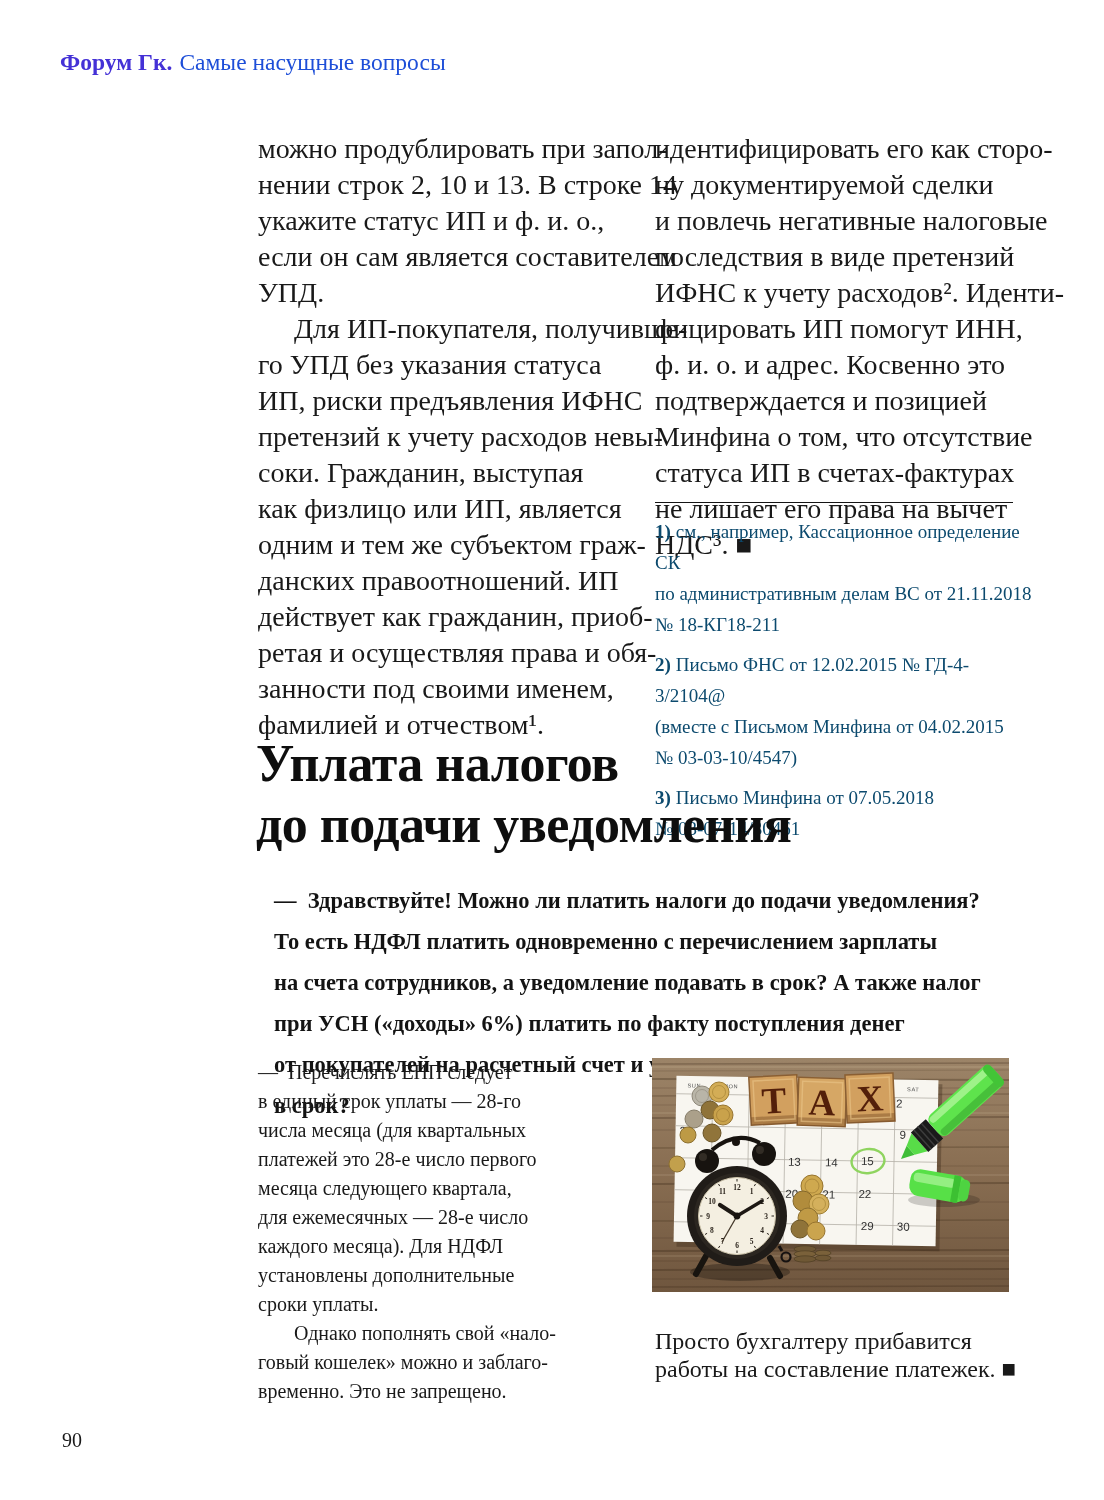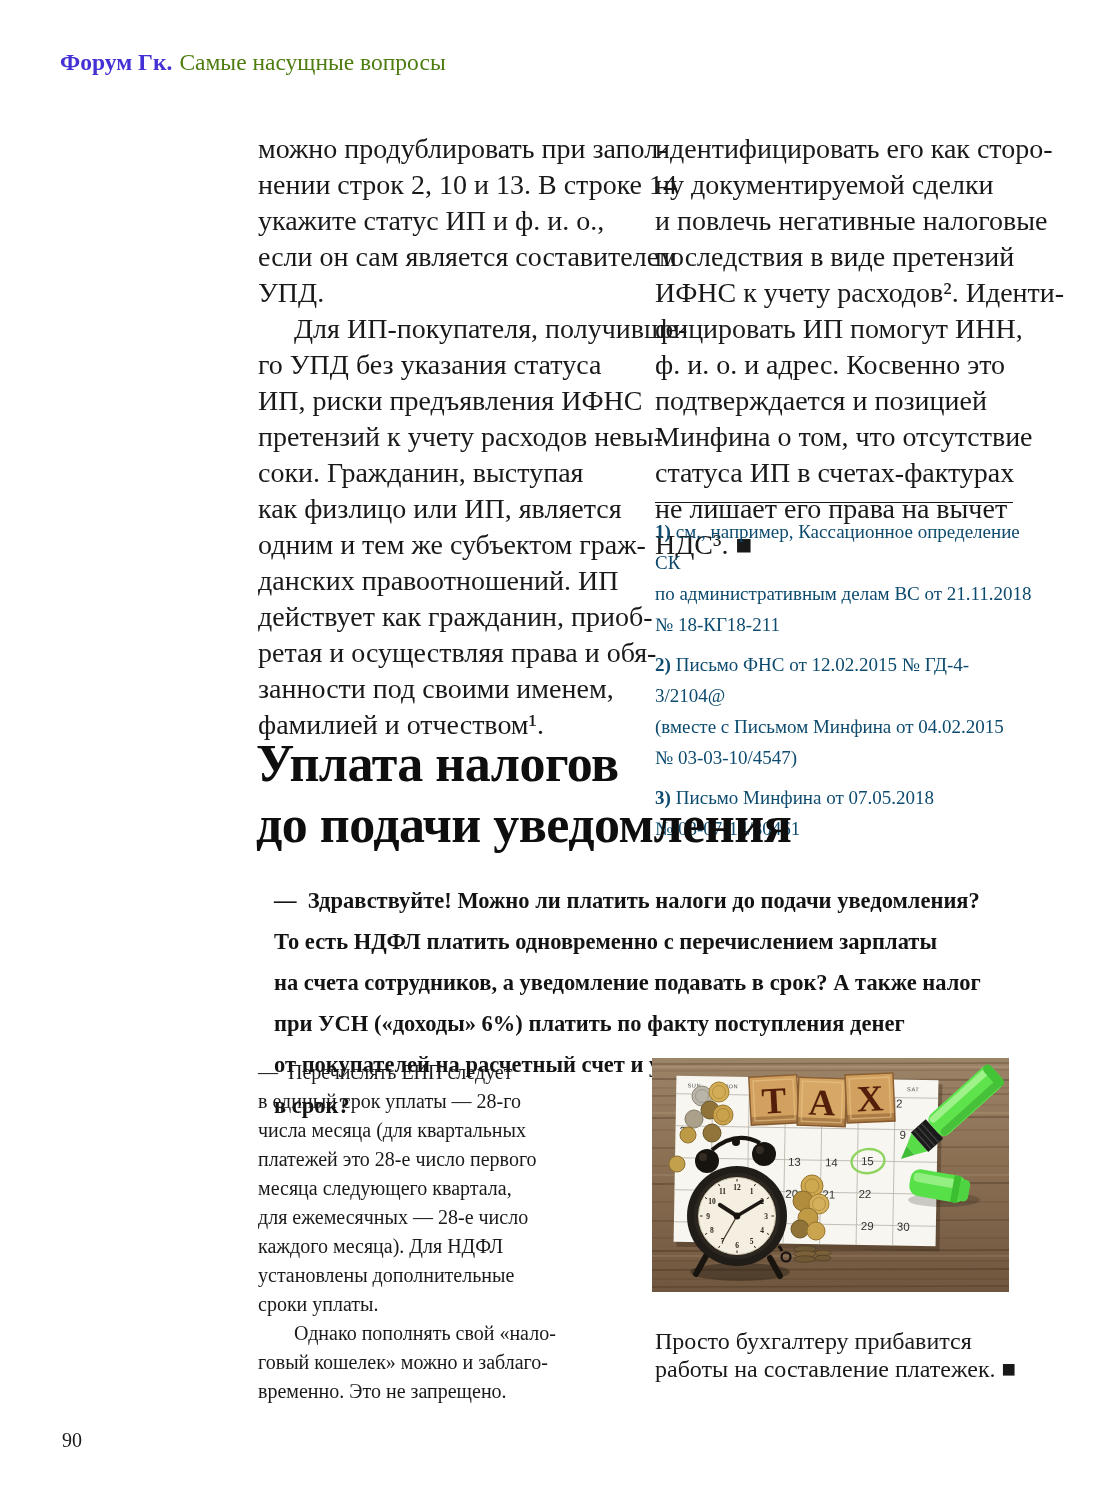--- a/index.html
+++ b/index.html
@@ -1,20 +1,20 @@
 <!DOCTYPE html>
 <html><head>
 <meta charset="utf-8">
 <style>
   html,body{margin:0;padding:0;background:#ffffff;}
   .page{position:relative;width:1104px;height:1500px;background:#ffffff;overflow:hidden;
         font-family:"Liberation Serif",serif;color:#191919;}
   .masthead{position:absolute;left:60px;top:49px;font-size:23.5px;white-space:nowrap;}
   .brand{font-weight:bold;color:#4431d6;}
-  .section{color:#4d7c0f;margin-left:7px;margin-top:40px;}
+  .section{color:#1d4ed8;margin-left:7px;margin-top:40px;}
   .prewrap{white-space:pre-line;}
   .para{margin:0;}
   .indent{text-indent:36px;}
   .topcol{position:absolute;top:131px;width:430px;font-size:28px;line-height:36px;}
   .col1{left:258px;}
   .col2{left:655px;width:410px;}
   .footnotes{position:absolute;left:655px;top:502px;width:380px;}
   .fn-divider{border-top:1.7px solid #141414;width:358px;margin-bottom:13px;}
   .footnote{font-size:19px;line-height:31px;margin:0 0 9px 0;color:#0c4a6e;}
   .fn-num{margin-right:5px;}

